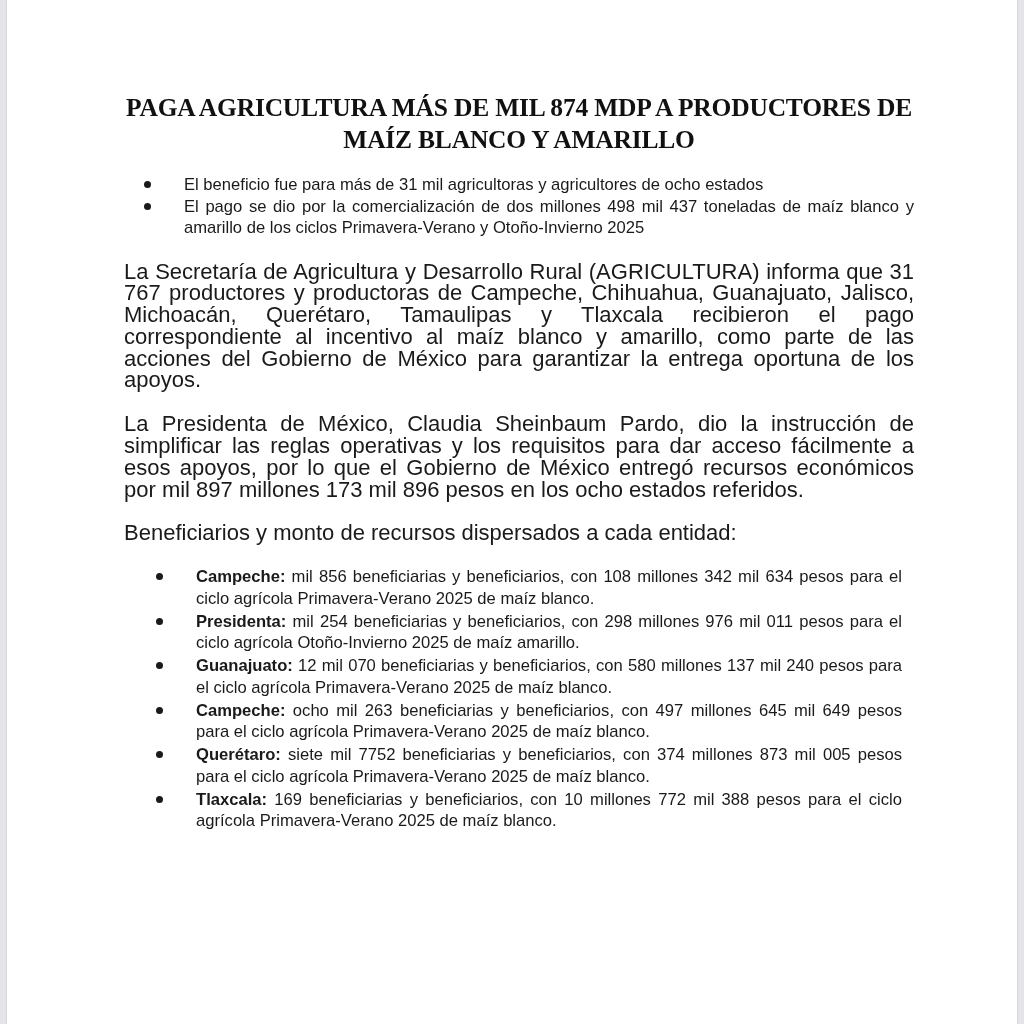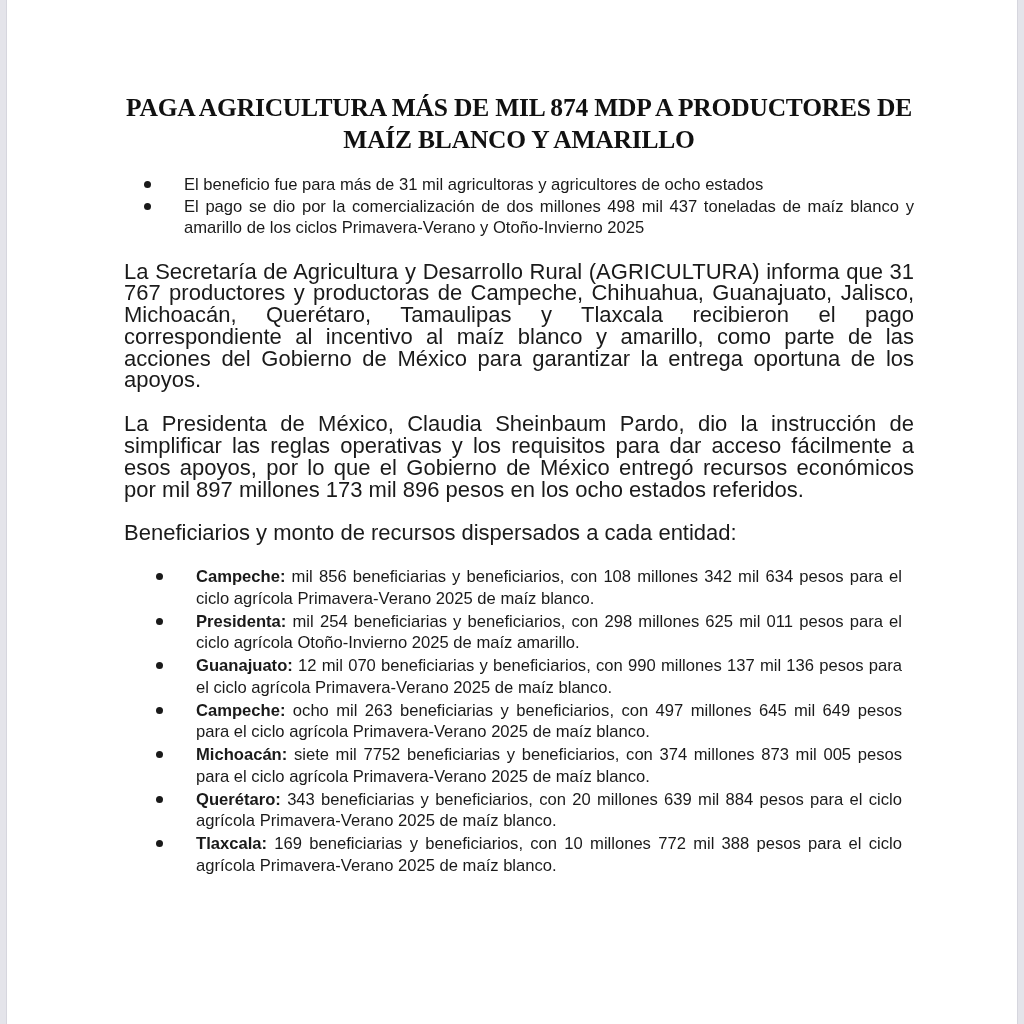--- a/index.html
+++ b/index.html
@@ -114,37 +114,33 @@
     <p class="para">La Presidenta de México, Claudia Sheinbaum Pardo, dio la instrucción de simplificar las reglas operativas y los requisitos para dar acceso fácilmente a esos apoyos, por lo que el Gobierno de México entregó recursos económicos por mil 897 millones 173 mil 896 pesos en los ocho estados referidos.</p>
     <p class="para intro-list">Beneficiarios y monto de recursos dispersados a cada entidad:</p>
 
     <ul class="entities">
       <li>
         <span class="bullet"></span>
         <strong>Campeche:</strong><span> mil 856 beneficiarias y beneficiarios, con 108 millones 342 mil 634 pesos para el ciclo agrícola Primavera-Verano 2025 de maíz blanco.</span>
       </li>
       <li>
         <span class="bullet"></span>
-        <strong>Presidenta:</strong><span> mil 254 beneficiarias y beneficiarios, con 298 millones 625 mil 011 pesos para el ciclo agrícola Otoño-Invierno 2025 de maíz amarillo.</span>
+        <strong>Presidenta:</strong><span> mil 254 beneficiarias y beneficiarios, con 298 millones 976 mil 011 pesos para el ciclo agrícola Otoño-Invierno 2025 de maíz amarillo.</span>
       </li>
       <li>
         <span class="bullet"></span>
-        <strong>Guanajuato:</strong><span> 12 mil 070 beneficiarias y beneficiarios, con 990 millones 137 mil 136 pesos para el ciclo agrícola Primavera-Verano 2025 de maíz blanco.</span>
+        <strong>Guanajuato:</strong><span> 12 mil 070 beneficiarias y beneficiarios, con 580 millones 137 mil 240 pesos para el ciclo agrícola Primavera-Verano 2025 de maíz blanco.</span>
       </li>
       <li>
         <span class="bullet"></span>
         <strong>Campeche:</strong><span> ocho mil 263  beneficiarias y beneficiarios, con 497 millones 645 mil 649 pesos para el ciclo agrícola Primavera-Verano 2025 de maíz blanco.</span>
       </li>
       <li>
         <span class="bullet"></span>
-        <strong>Michoacán:</strong><span> siete mil 7752 beneficiarias y beneficiarios, con 374 millones 873 mil 005 pesos para el ciclo agrícola Primavera-Verano 2025 de maíz blanco.</span>
-      </li>
-      <li>
-        <span class="bullet"></span>
-        <strong>Querétaro:</strong><span> 343 beneficiarias y beneficiarios, con 20 millones 639 mil 884 pesos para el ciclo agrícola Primavera-Verano 2025 de maíz blanco.</span>
+        <strong>Querétaro:</strong><span> siete mil 7752 beneficiarias y beneficiarios, con 374 millones 873 mil 005 pesos para el ciclo agrícola Primavera-Verano 2025 de maíz blanco.</span>
       </li>
       <li>
         <span class="bullet"></span>
         <strong>Tlaxcala:</strong><span> 169 beneficiarias y beneficiarios, con 10 millones 772 mil 388 pesos para el ciclo agrícola Primavera-Verano 2025 de maíz blanco.</span>
       </li>
     </ul>
   </div>
 </div>
 
 </body></html>

